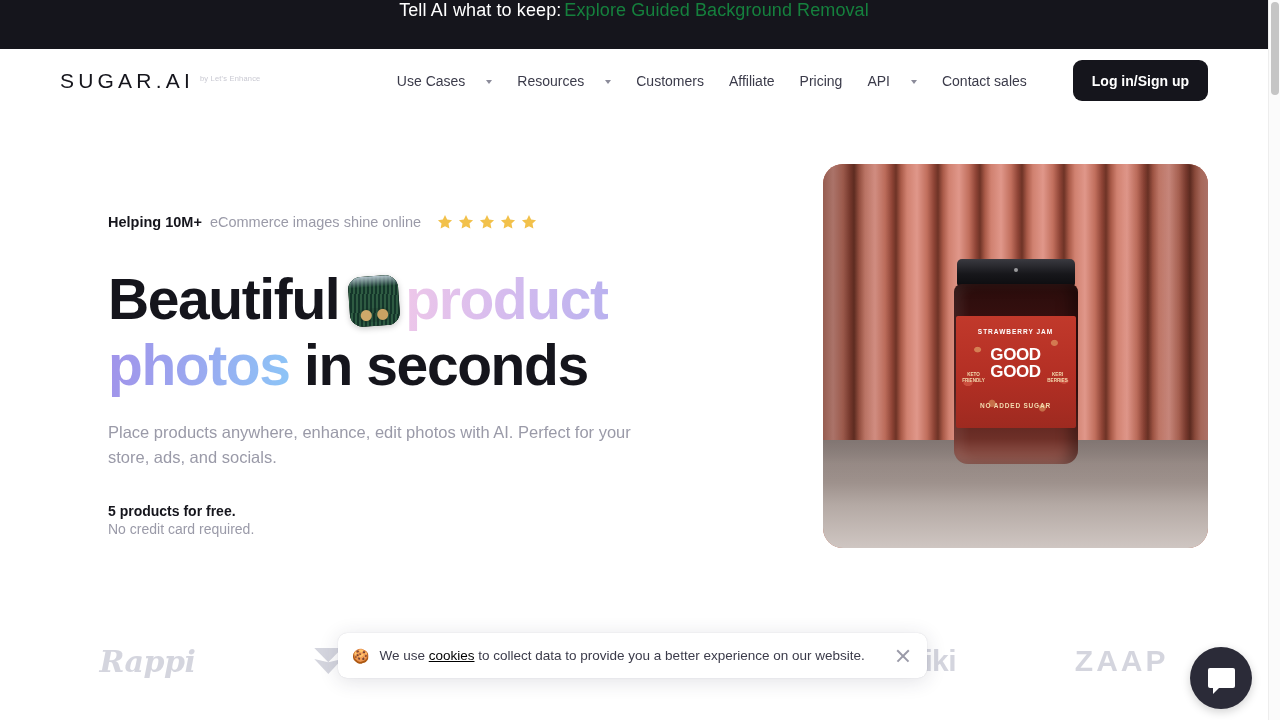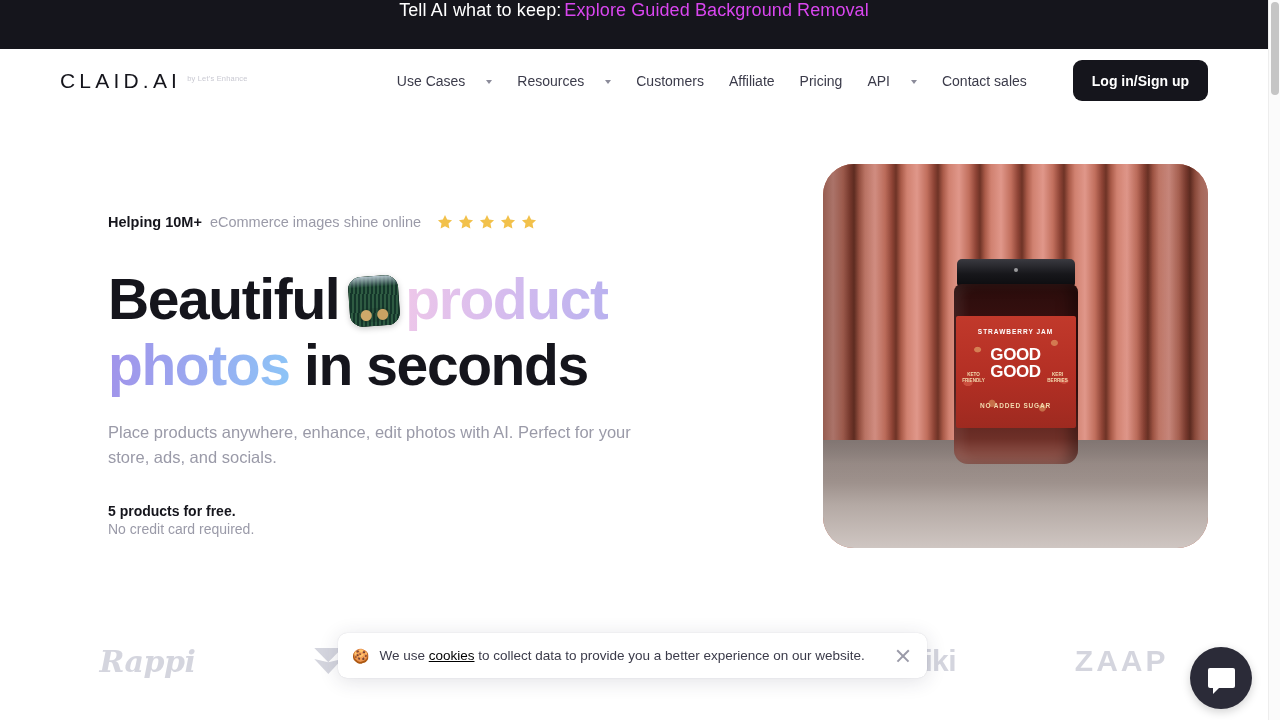--- a/index.html
+++ b/index.html
@@ -26,21 +26,21 @@
     width: 1268px;
     background: #15151c;
     display: flex;
     align-items: flex-start;
     justify-content: center;
     font-size: 18px;
     letter-spacing: 0.1px;
   }
   .announce-text { color: #ffffff; }
   .announce-link {
-    color: #d946ef;
+    color: #15803d;
     margin-left: 3px;
     text-decoration: none;
   }
 
   
   .header {
     width: 1268px;
     height: 63px;
     display: flex;
     align-items: center;
@@ -207,21 +207,21 @@
   
   .hero-right {
     margin-left: auto;
     width: 385px;
     height: 384px;
     flex: none;
   }
   .hero-photo {
     width: 385px;
     height: 384px;
-    border-radius: 31px;
+    border-radius: 20px;
     overflow: hidden;
     position: relative;
     background: #b8624f;
   }
   .bg-flutes {
     position: absolute; left: 0; right: 0; top: 0; height: 72%;
     background:
       repeating-linear-gradient(90deg,
         #d08170 0px, #e0978a 10px, #c16f5d 20px,
         #8d4335 27px, #6e3326 31px, #a95a48 36px, #d08170 42px);
@@ -454,21 +454,21 @@
 
 <div class="page">
 
   <div class="announce-bar">
     <span class="announce-text">Tell AI what to keep:</span>
     <a class="announce-link" href="#">Explore Guided Background Removal</a>
   </div>
 
   <div class="header">
     <a class="logo-wrap" href="#">
-      <span class="logo-main">CLAID.AI</span>
+      <span class="logo-main">SUGAR.AI</span>
       <span class="logo-sub">by Let's Enhance</span>
     </a>
 
     <nav class="nav">
       <a class="nav-item" href="#">
         <span>Use Cases</span>
         <span class="caret"></span>
       </a>
       <a class="nav-item" href="#">
         <span>Resources</span>

